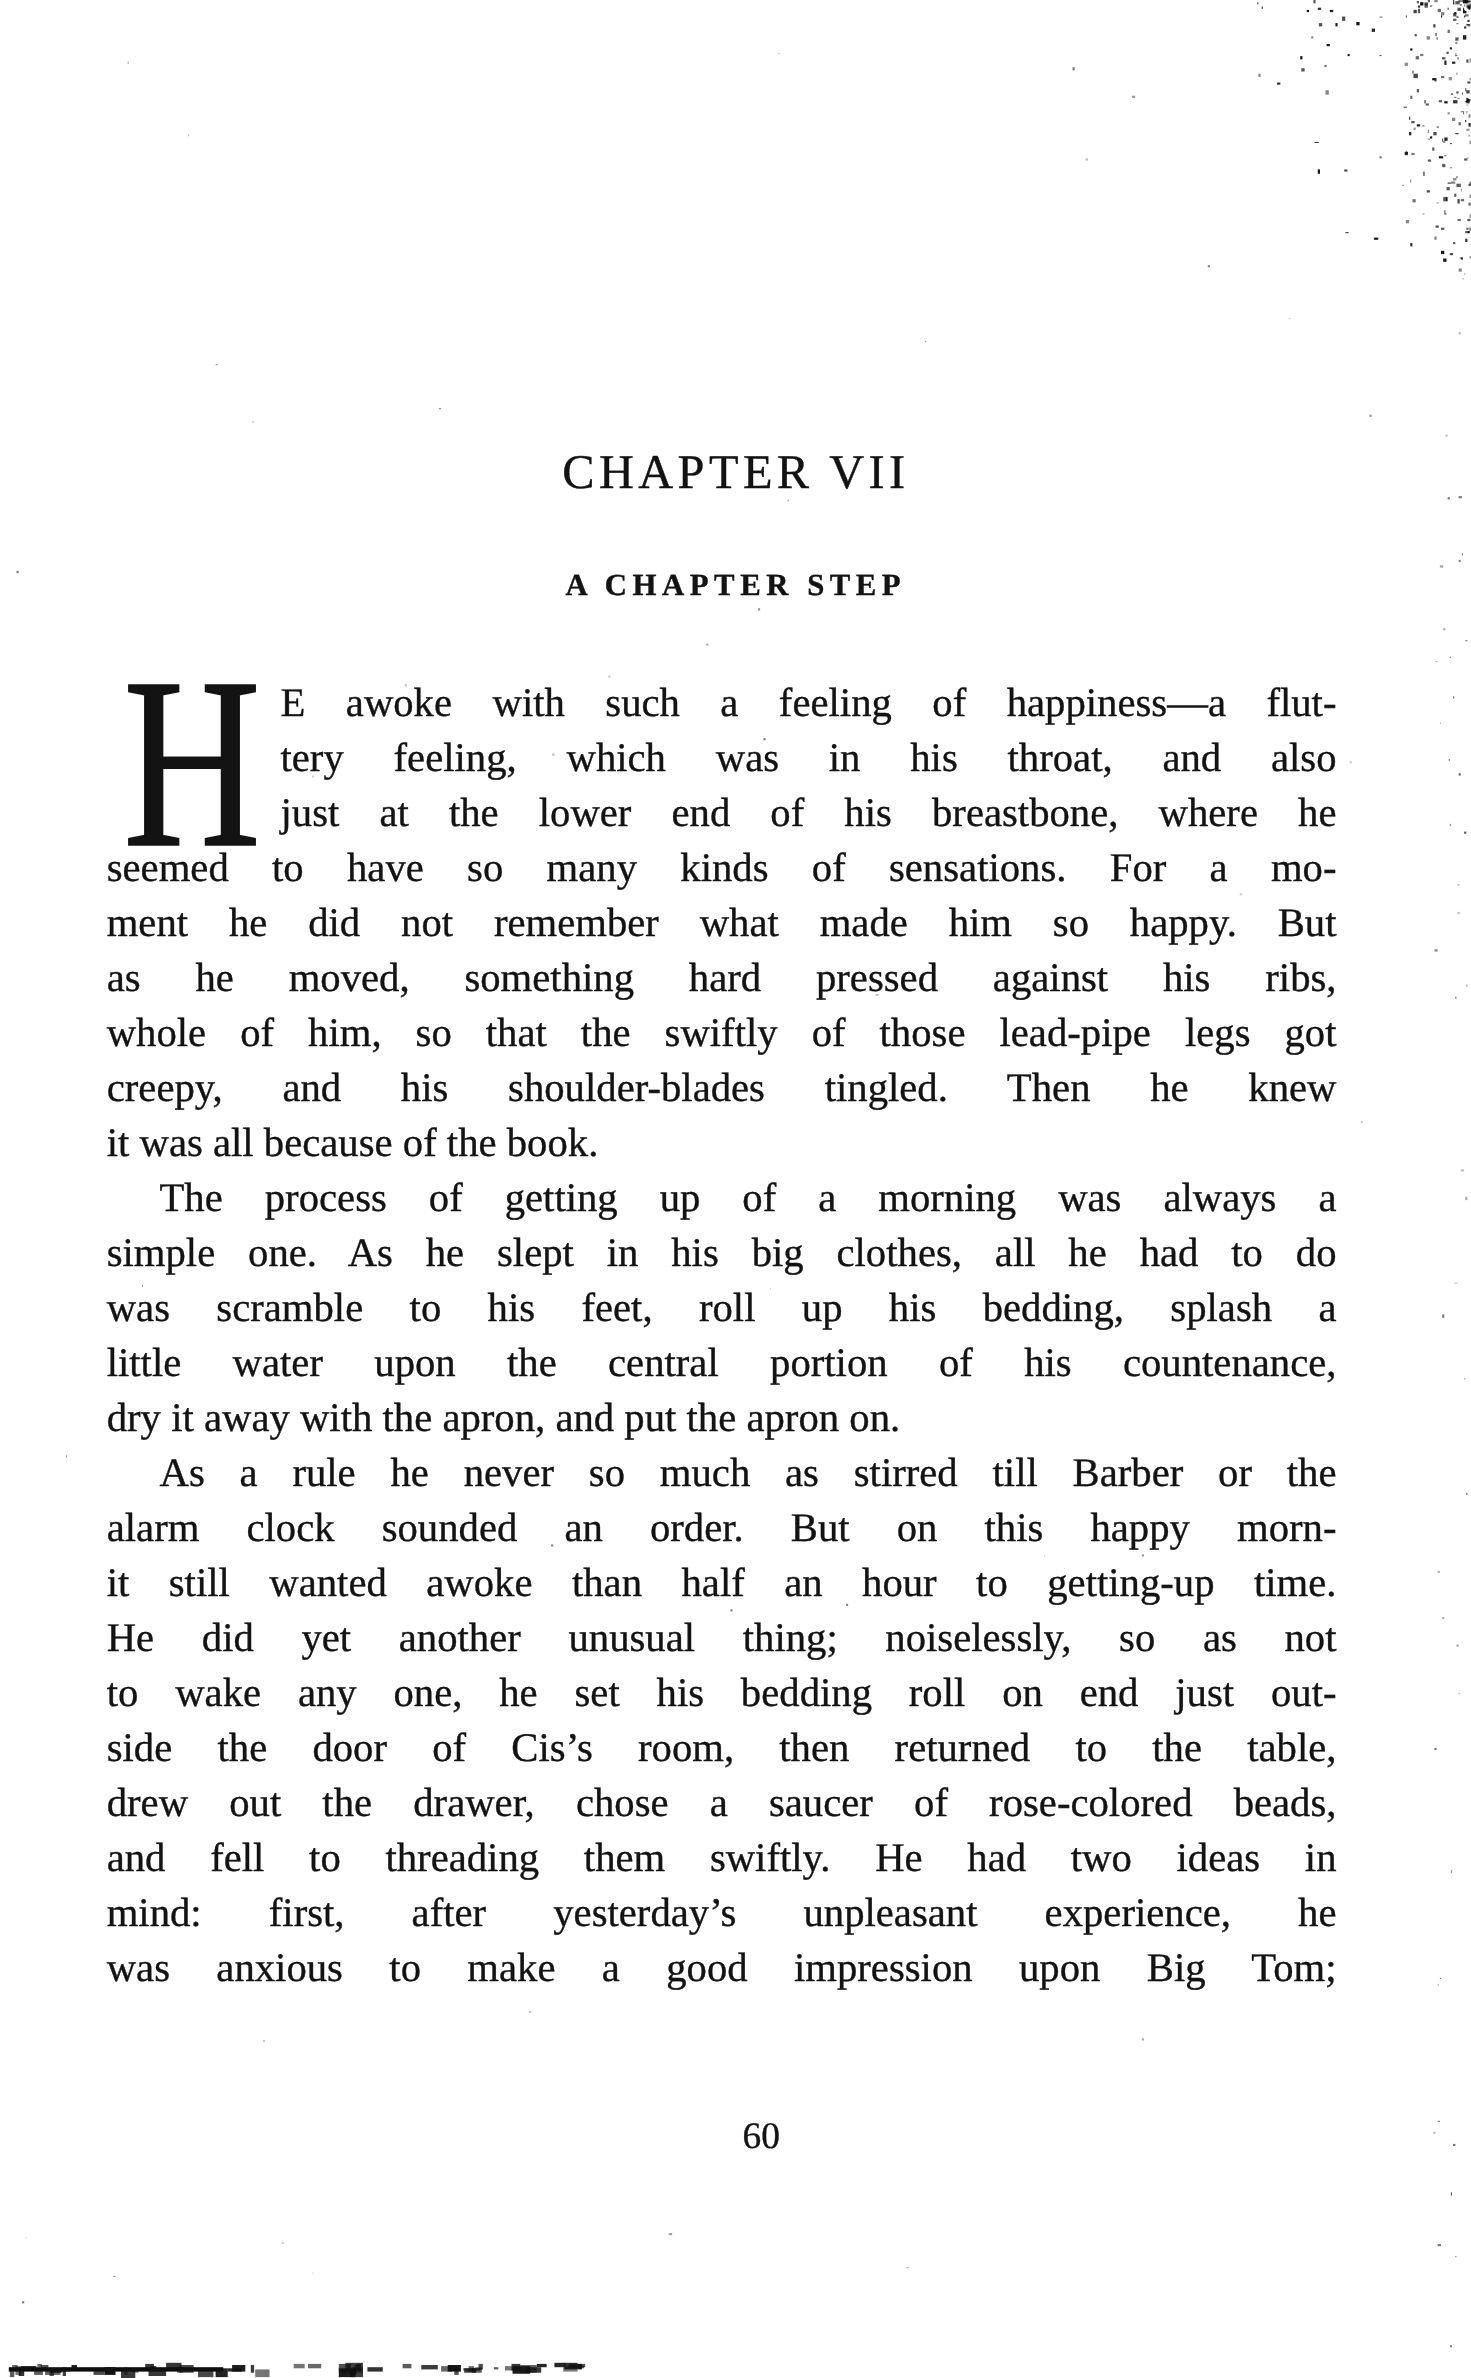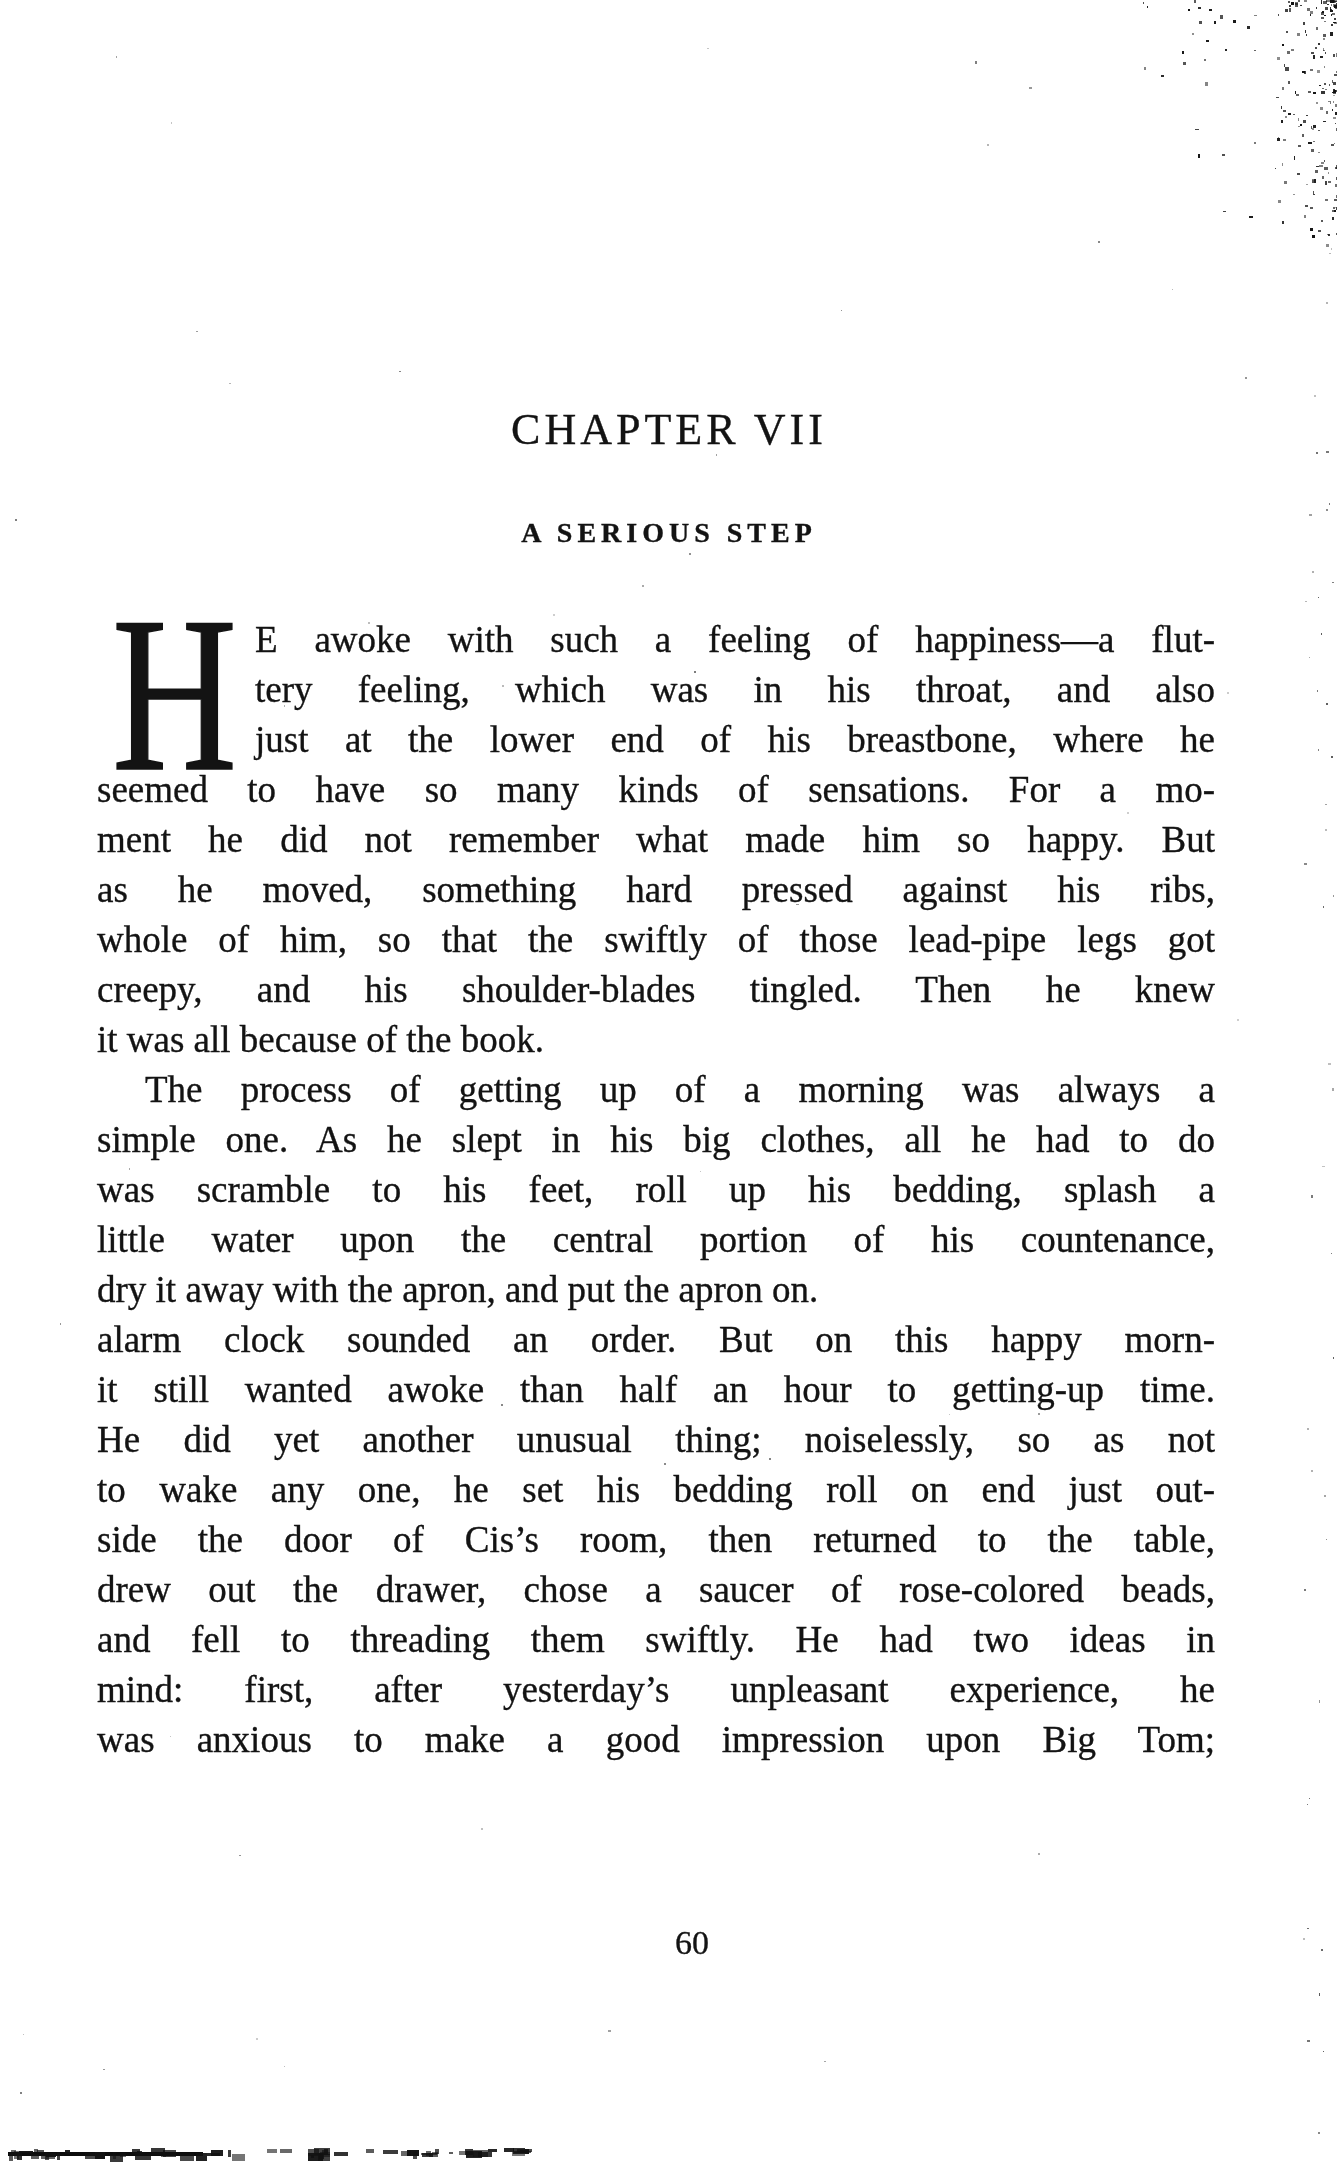--- a/index.html
+++ b/index.html
@@ -73,39 +73,40 @@
     left:8px; top:2152px; width:195px; height:4px;
     background:#0c0c0c;
   }
 </style>
 </head>
 <body>
 
 <div class="page">
   <h1 class="chapter-title ink">CHAPTER VII</h1>
 
-  <h2 class="section-title ink">A SERIOUS STEP</h2>
+  <h2 class="section-title ink">A CHAPTER STEP</h2>
 
   <div class="drop-cap ink">H</div>
 
   <div class="body-text ink" id="body-text">
       <div class="line dropcap">E awoke with such a feeling of happiness—a flut-</div>
       <div class="line dropcap">tery feeling, which was in his throat, and also</div>
       <div class="line dropcap">just at the lower end of his breastbone, where he</div>
       <div class="line">seemed to have so many kinds of sensations. For a mo-</div>
       <div class="line">ment he did not remember what made him so happy. But</div>
       <div class="line">as he moved, something hard pressed against his ribs,</div>
       <div class="line">whole of him, so that the swiftly of those lead-pipe legs got</div>
       <div class="line">creepy, and his shoulder-blades tingled. Then he knew</div>
       <div class="line end">it was all because of the book.</div>
       <div class="line indent">The process of getting up of a morning was always a</div>
       <div class="line">simple one. As he slept in his big clothes, all he had to do</div>
       <div class="line">was scramble to his feet, roll up his bedding, splash a</div>
       <div class="line">little water upon the central portion of his countenance,</div>
       <div class="line end">dry it away with the apron, and put the apron on.</div>
+      <div class="line indent">As a rule he never so much as stirred till Barber or the</div>
       <div class="line">alarm clock sounded an order. But on this happy morn-</div>
       <div class="line">it still wanted awoke than half an hour to getting-up time.</div>
       <div class="line">He did yet another unusual thing; noiselessly, so as not</div>
       <div class="line">to wake any one, he set his bedding roll on end just out-</div>
       <div class="line">side the door of Cis’s room, then returned to the table,</div>
       <div class="line">drew out the drawer, chose a saucer of rose-colored beads,</div>
       <div class="line">and fell to threading them swiftly. He had two ideas in</div>
       <div class="line">mind: first, after yesterday’s unpleasant experience, he</div>
       <div class="line">was anxious to make a good impression upon Big Tom;</div>
     </div>

